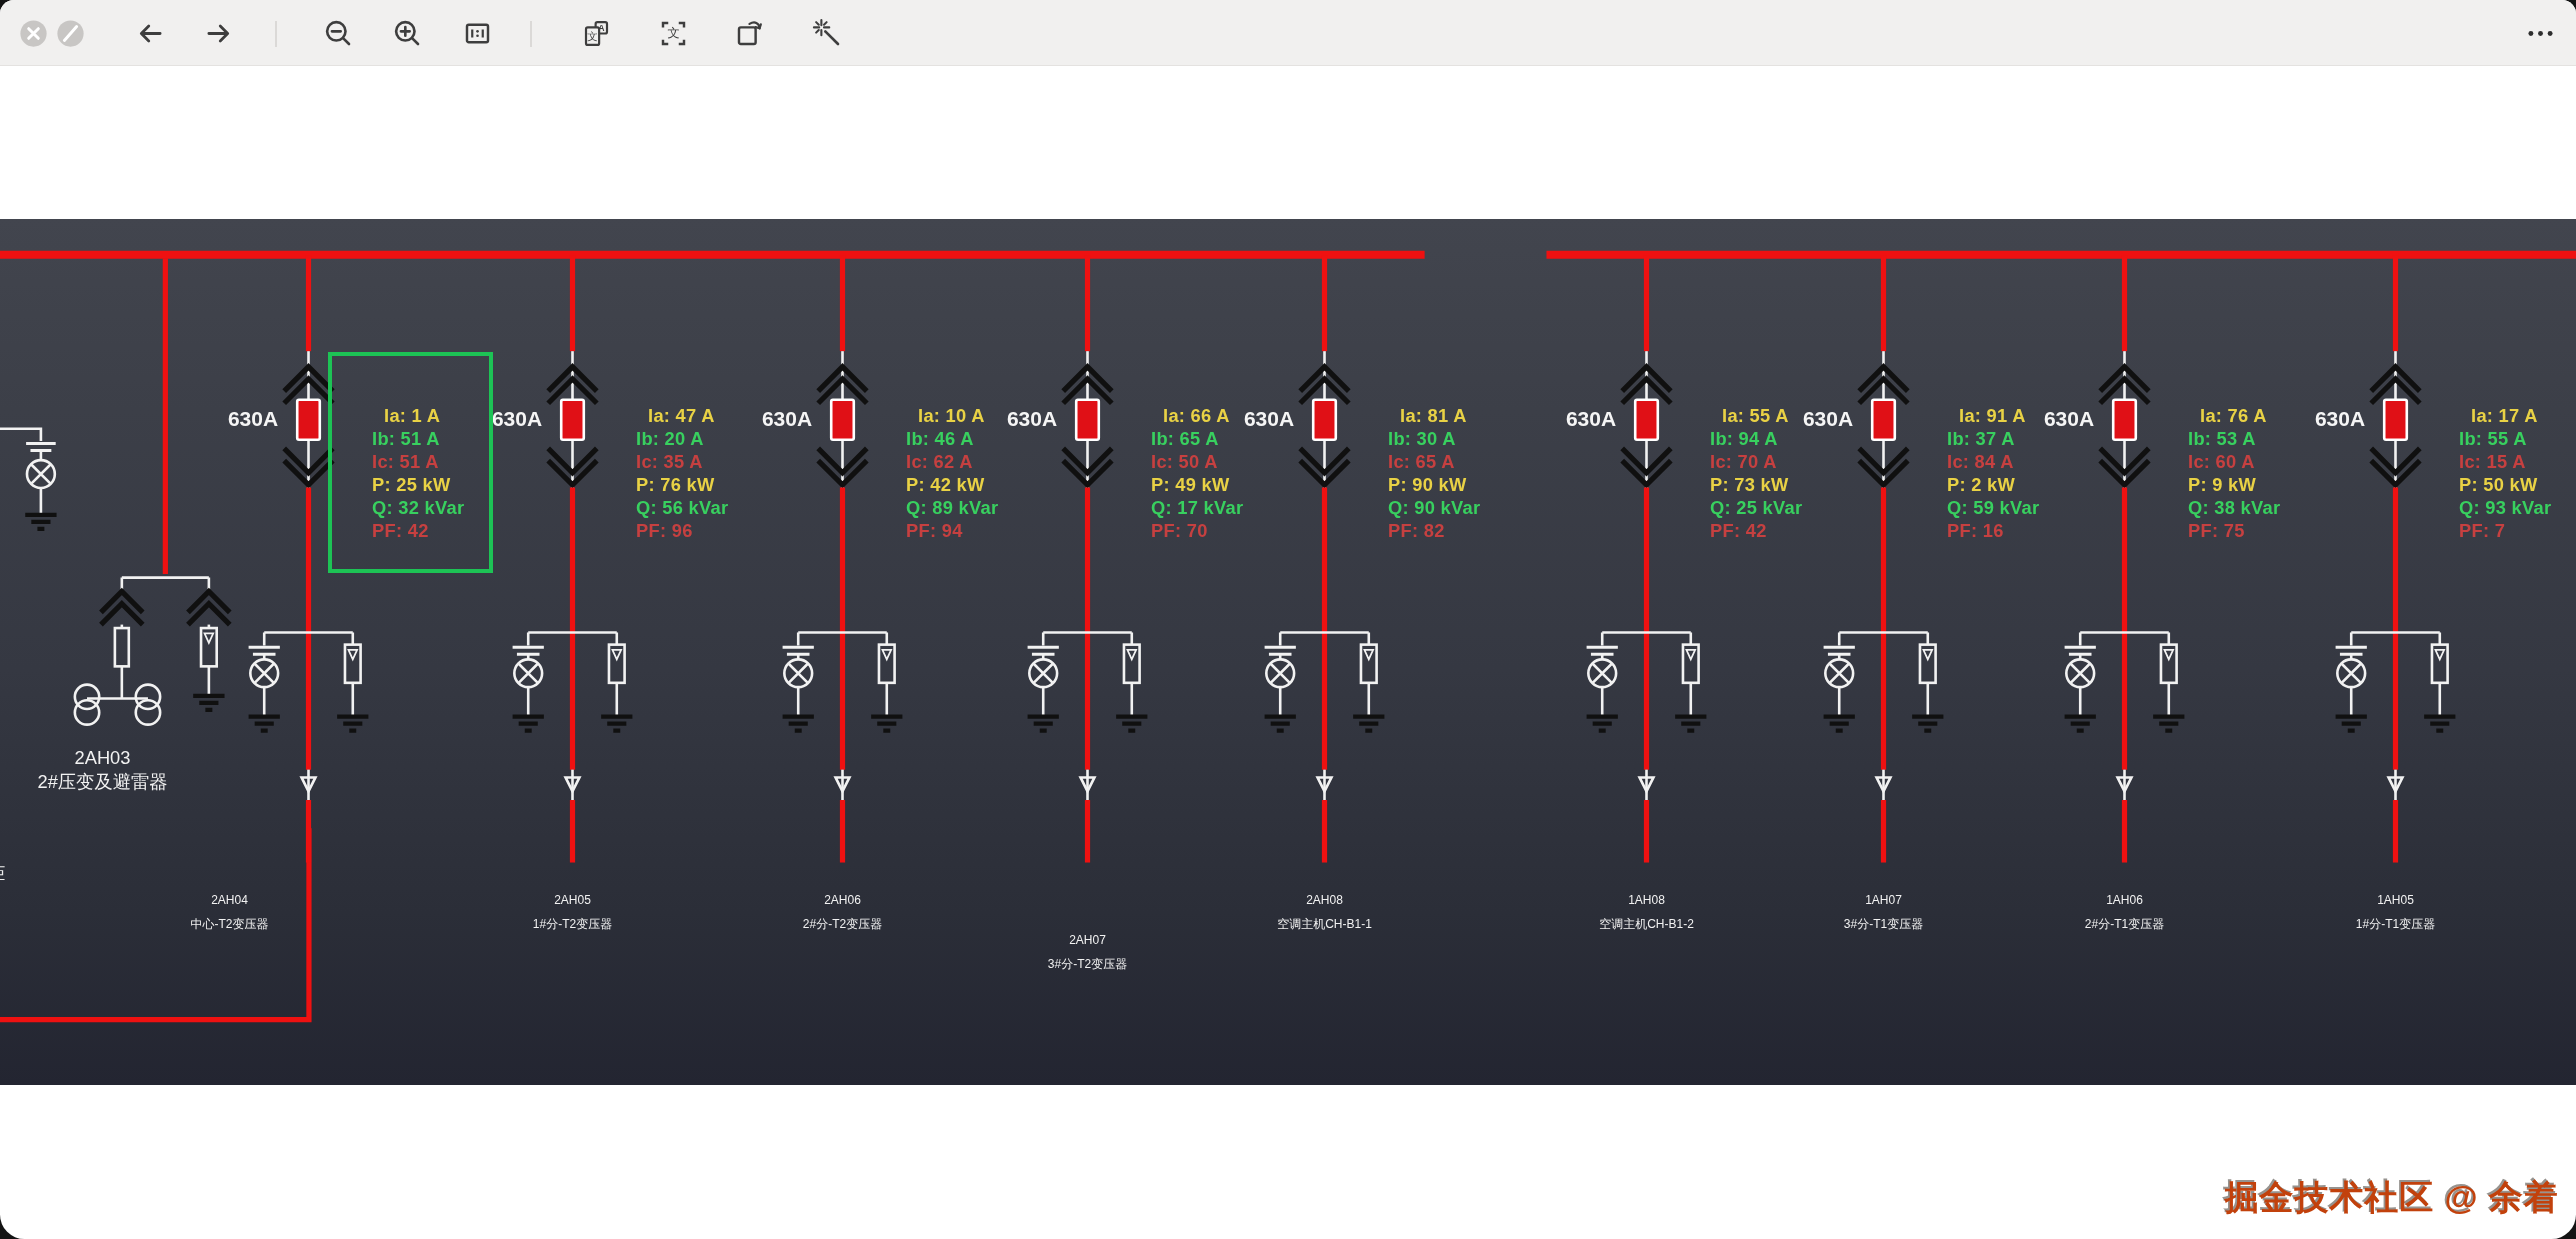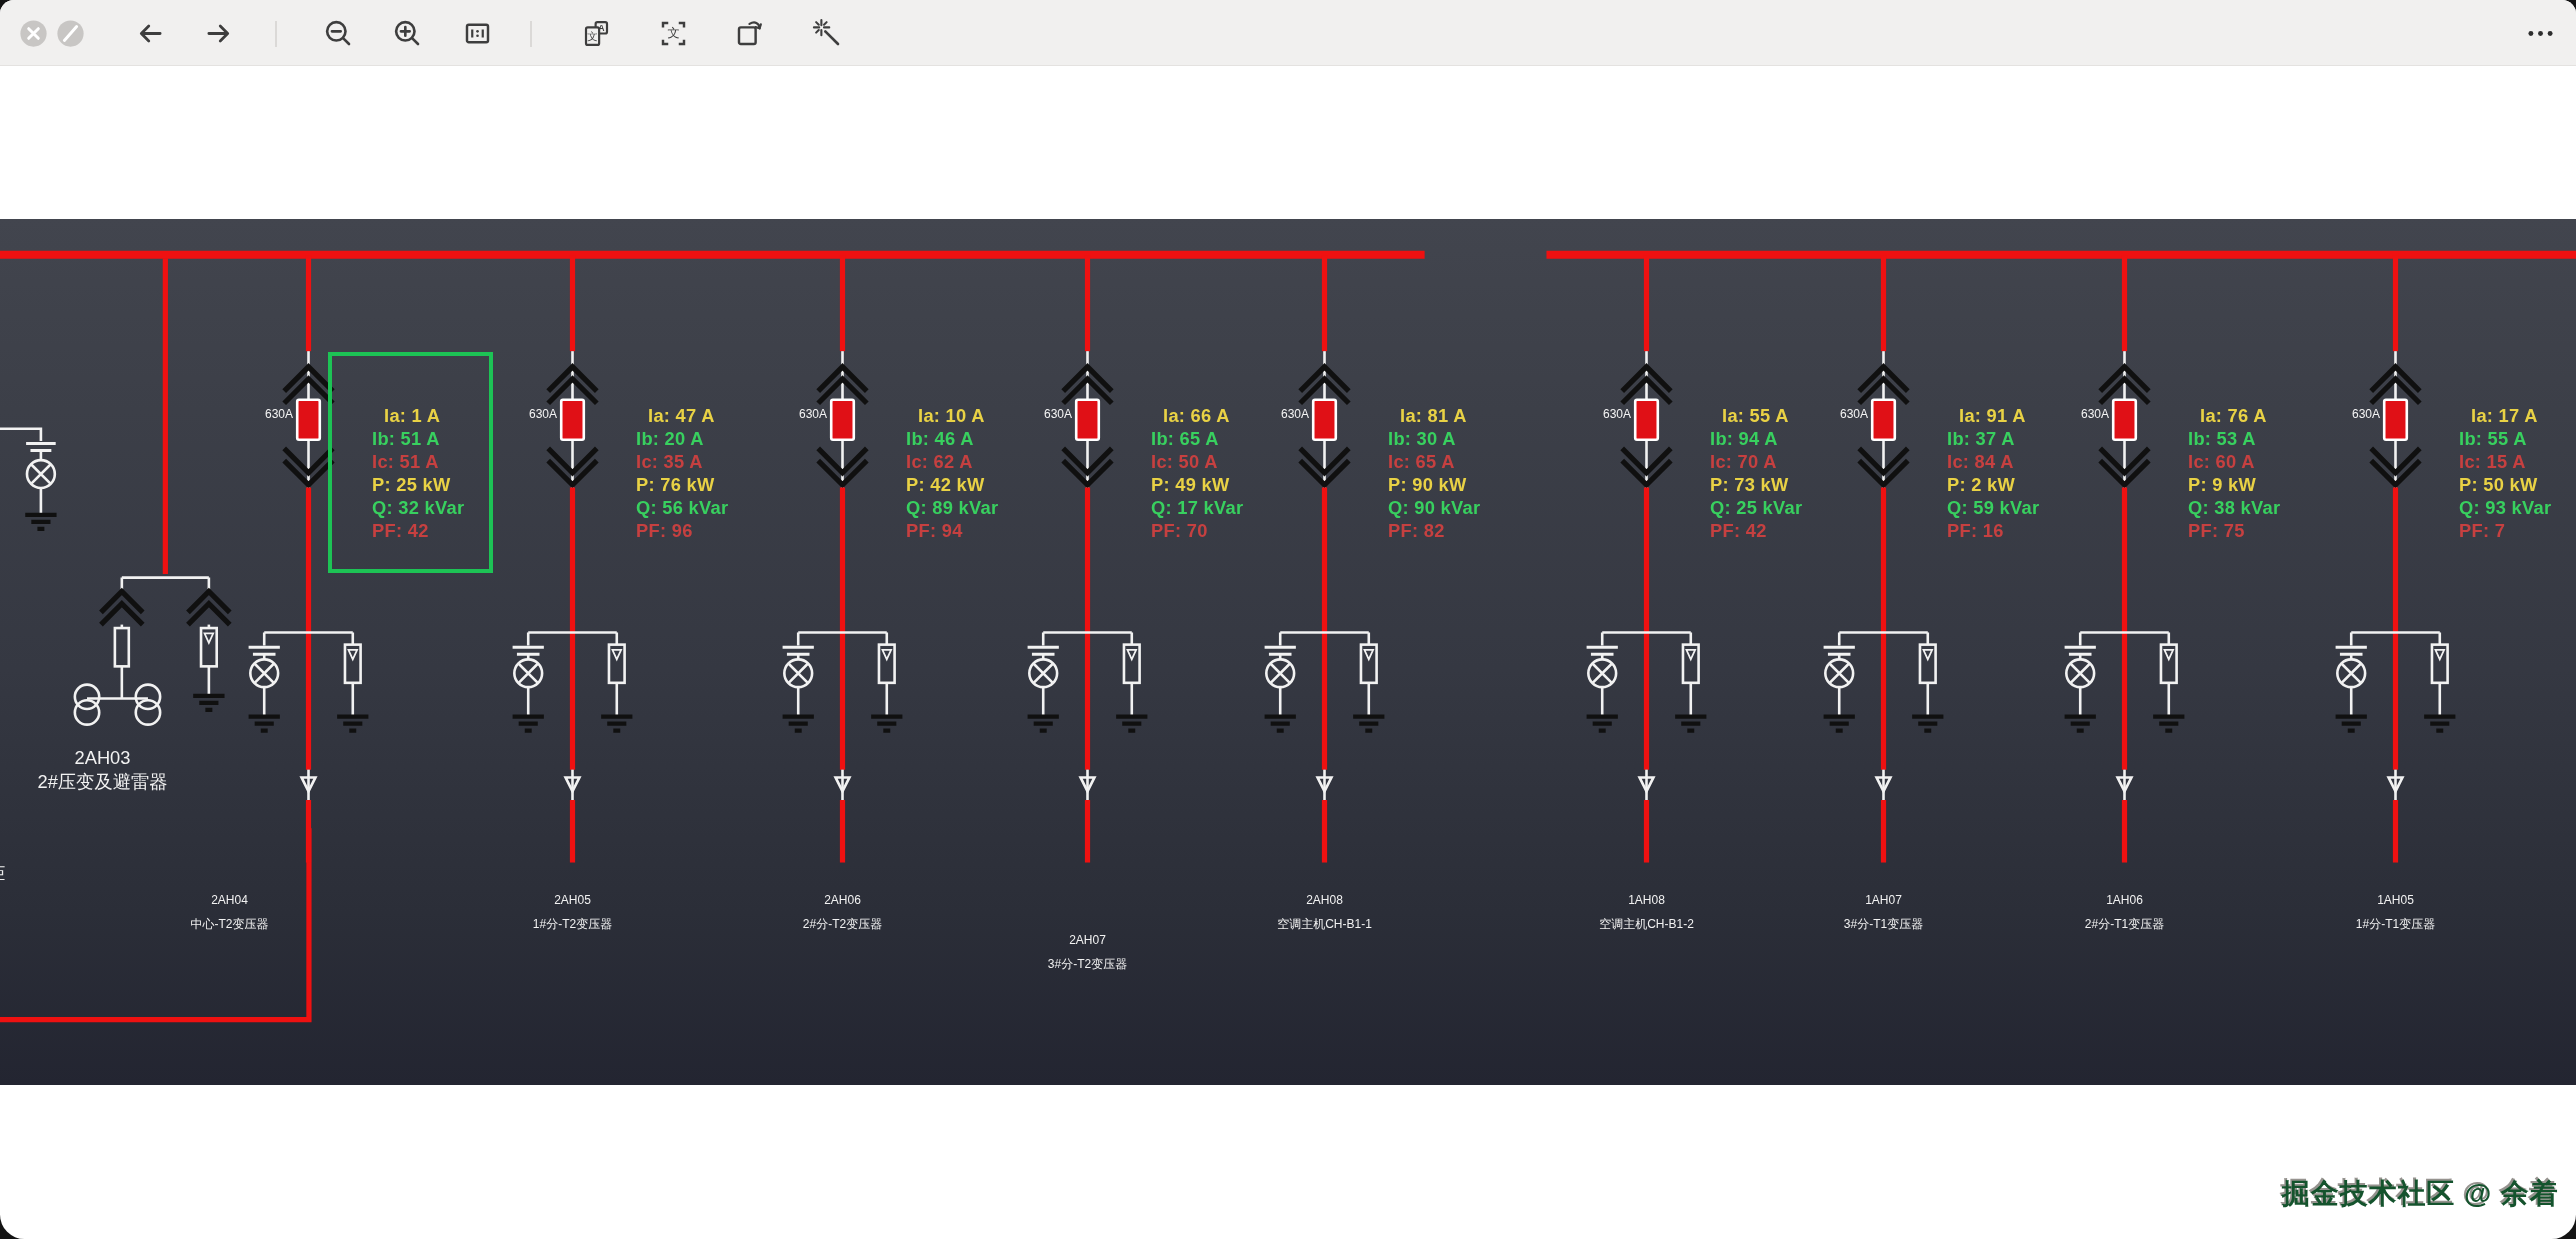--- a/index.html
+++ b/index.html
@@ -12,37 +12,37 @@
     border-bottom:0.9px solid #e4e2e0;}
   .tbtn{position:absolute;top:14px;width:38px;height:38px;border:none;background:transparent;
     padding:0;cursor:pointer;display:flex;align-items:center;justify-content:center;}
   .tdiv{position:absolute;top:21px;width:1.7px;height:26px;background:#dbd9d7;}
   
   .canvas{position:absolute;left:0;top:219px;width:2576px;height:866px;overflow:hidden;
     background:linear-gradient(180deg,#42454e 0%,#3c3f48 22%,#353842 52%,#2b2e38 80%,#232531 100%);}
   .basesvg{position:absolute;left:0;top:0;}
   .feeder{position:absolute;top:0;width:191px;height:866px;}
   .fsvg{position:absolute;left:0;top:0;overflow:visible;}
-  .rating{position:absolute;left:0;top:188px;width:80px;text-align:right;
-    color:#f5f5f5;font-size:12px;font-weight:400;}
+  .rating{position:absolute;left:0;top:188px;width:80px;text-align:center;
+    color:#f5f5f5;font-size:21px;font-weight:700;}
   .mblock{position:absolute;left:159px;top:185px;white-space:nowrap;}
   .mrow{font-size:18.3px;font-weight:600;line-height:23px;letter-spacing:0.3px;}
   .m0{color:#e9d245;margin-left:12px;} .m1{color:#38d05f;} .m2{color:#c64040;}
   .m3{color:#e9d245;} .m4{color:#38d05f;} .m5{color:#c64040;}
   .flabel{position:absolute;top:670px;width:261px;text-align:center;color:#f2f2f2;
     font-size:12px;line-height:23.5px;}
   .ptlabel{position:absolute;left:-28px;top:527px;width:261px;text-align:center;color:#f2f2f2;
     font-size:18.3px;line-height:23.5px;}
   .edgelabel{position:absolute;left:-12.2px;top:620px;width:35px;color:#ededed;
     font-size:17.4px;line-height:22.6px;}
   .hibox{position:absolute;left:328px;top:133px;width:165px;height:221px;
     border:4.4px solid #1dc355;z-index:5;}
   
-  .watermark{position:absolute;right:17.4px;top:1175px;font-size:28px;font-weight:bold;
-    color:#14532d;text-shadow:-1.7px -1.7px 0 #96938f,0.9px 0.9px 0 #ffffff;letter-spacing:0.9px;}
+  .watermark{position:absolute;right:17.4px;top:1175px;font-size:34px;font-weight:bold;
+    color:#c2410c;text-shadow:-1.7px -1.7px 0 #96938f,0.9px 0.9px 0 #ffffff;letter-spacing:0.9px;}
 </style>
 </head>
 <body>
 
 <div class="window">
 
   <div class="toolbar">
     <button class="tbtn" style="left:14px">
       <svg width="35" height="35" viewBox="0 0 40 40">
         <circle cx="20" cy="20" r="15" fill="#c8c6c4"></circle>

